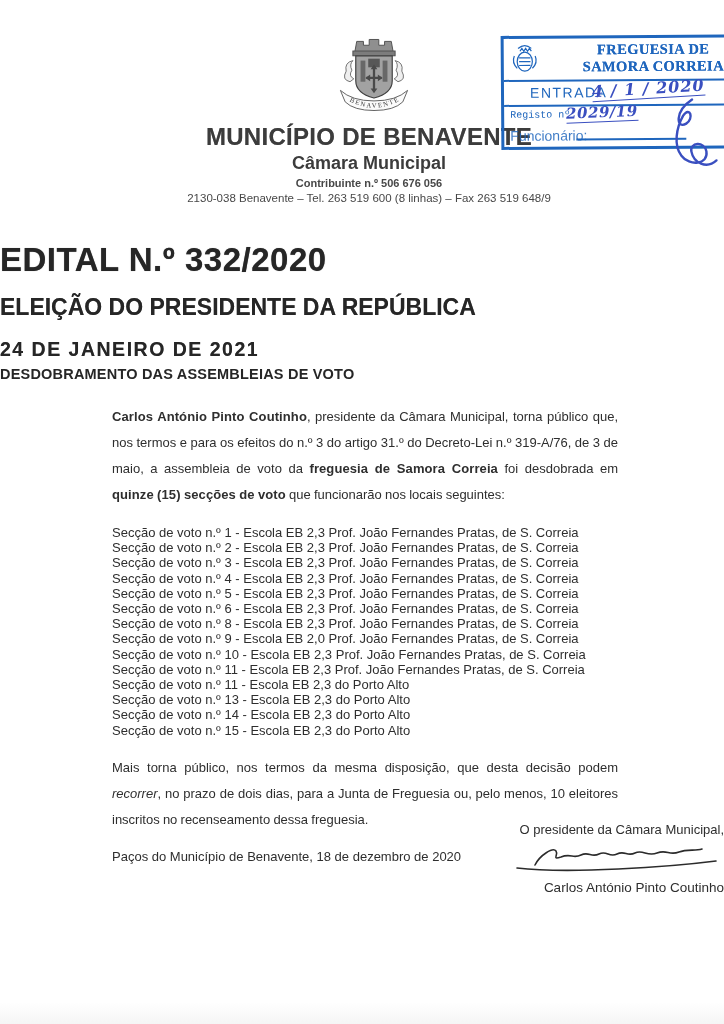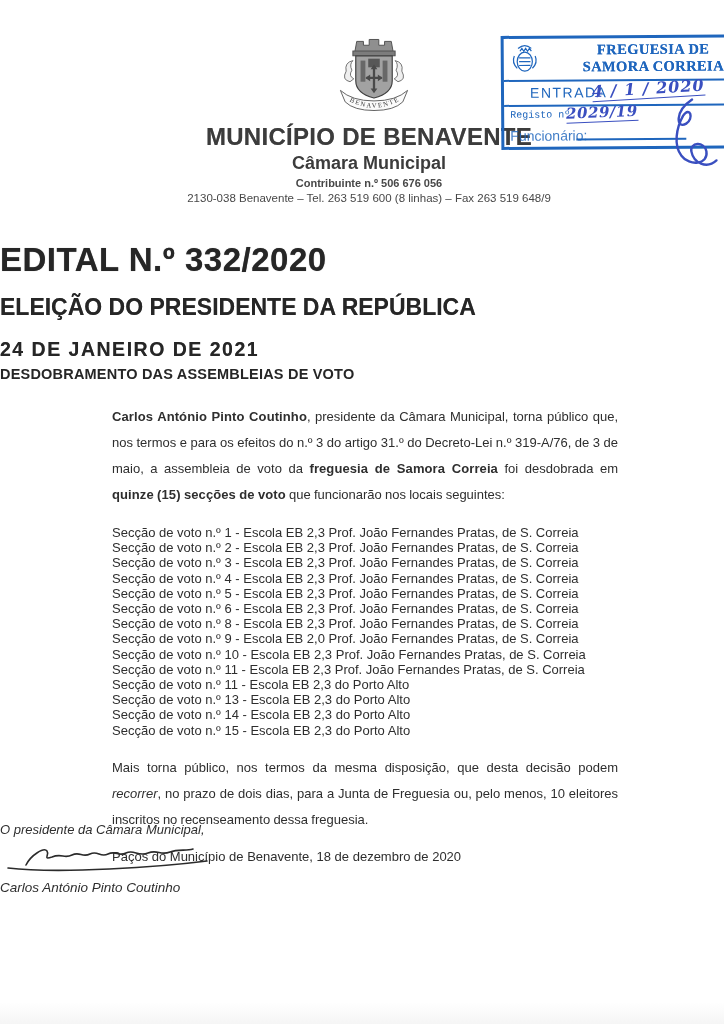--- a/index.html
+++ b/index.html
@@ -64,21 +64,21 @@
   .t-subject{font-size:14.5px;font-weight:bold;margin-top:5px;letter-spacing:.2px;}
 
   
   .content{position:absolute;left:112px;top:404px;width:506px;font-size:13px;}
   .para{text-align:justify;line-height:26px;word-spacing:-.4px;}
   .sections{margin-top:17px;line-height:15.2px;}
   .closing{margin-top:17px;}
   .place-date{margin-top:12px;line-height:16.6px;}
 
   
-  .sig-block{position:absolute;left:0;top:822px;width:724px;text-align:left;font-size:13px;font-style:italic;}
+  .sig-block{position:absolute;left:0;top:822px;width:724px;text-align:right;font-size:13px;}
   .sig-image{margin-top:3px;}
   .sig-name{margin-top:1px;font-size:13.5px;}
   b{letter-spacing:.1px;}
 </style>
 </head>
 <body>
 
 <div class="page">
 
   <svg class="crest" viewBox="0 0 100 84">

